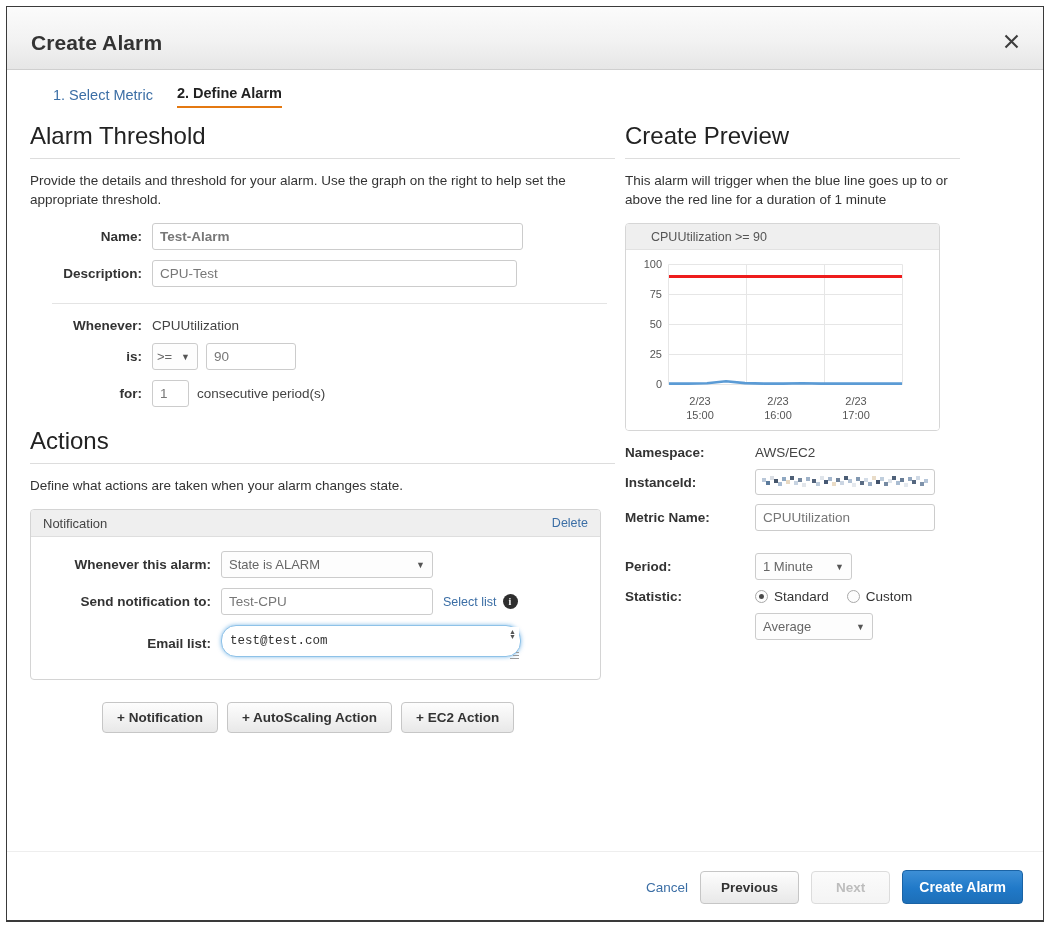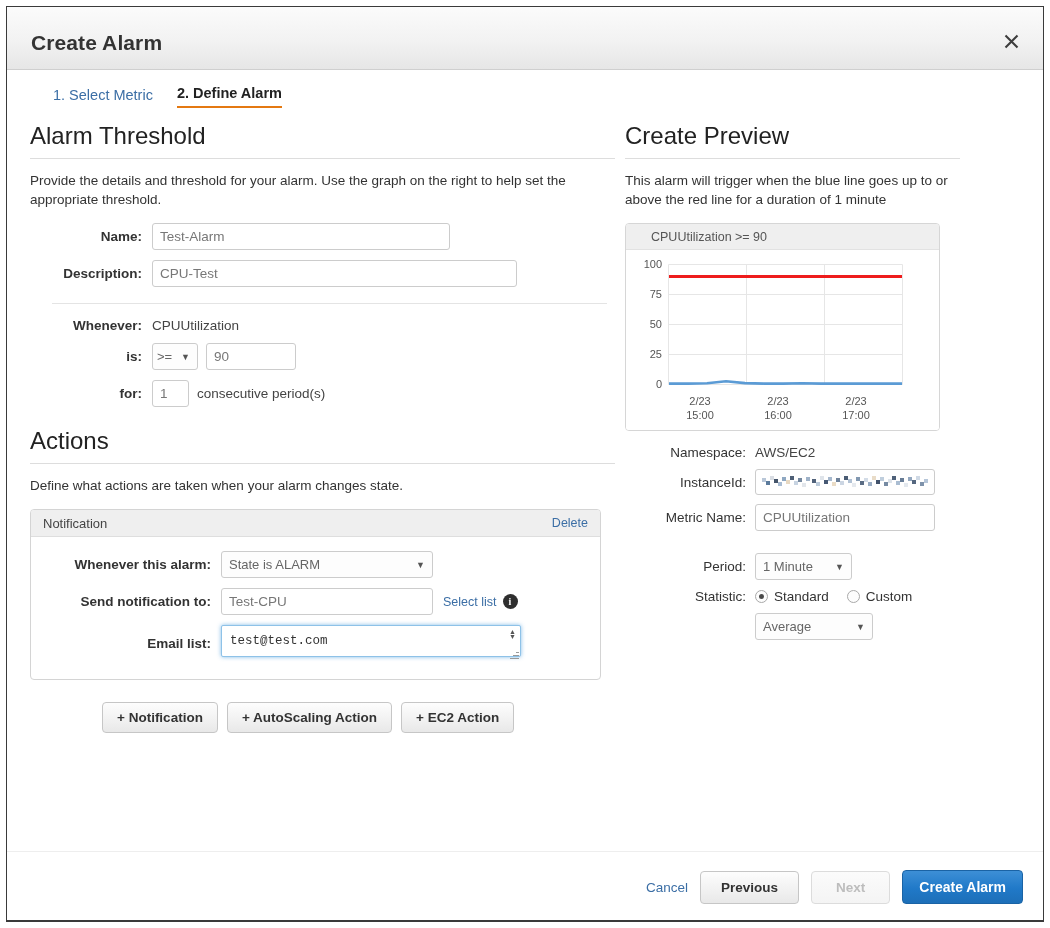--- a/index.html
+++ b/index.html
@@ -194,21 +194,21 @@
   
   .ta-wrap { position: relative; display: inline-block; }
   textarea#email-ta {
     width: 300px; height: 32px;
     resize: none;
     font-family: "Liberation Mono", monospace;
     font-size: 12.5px;
     color: #333333;
     padding: 7px 18px 4px 8px;
     border: 1px solid #8ec2e8;
-    border-radius: 2px;
+    border-radius: 15px;
     box-shadow: 0 0 4px rgba(90,165,225,.75);
     line-height: 16px;
     overflow: hidden;
   }
   .ta-spin {
     position: absolute; right: 2px; top: 2px;
     width: 13px; height: 13px;
     display: flex; flex-direction: column;
     align-items: center; justify-content: center;
     font-size: 7px; color: #555; line-height: 5px;
@@ -282,24 +282,23 @@
     padding-left: 25px;
     display: flex; align-items: center;
   }
   #chart-area { height: 180px; position: relative; background: #ffffff; }
   #chart-svg { display: block; }
 
   
   .rrow { display: flex; align-items: center; margin-bottom: 9px; }
   .rlabel {
     width: 130px;
-    text-align: right;
     padding-right: 9px;
     font-size: 13.5px;
-    font-weight: normal;
+    font-weight: bold;
     color: #333333;
     white-space: nowrap;
   }
   .redacted {
     width: 180px; height: 26px;
     border: 1px solid #cccccc;
     border-radius: 3px;
     background: #ffffff;
     overflow: hidden;
     position: relative;
@@ -354,21 +353,21 @@
   </div>
 
   <div id="left-col">
 
     <h2 class="section">Alarm Threshold</h2>
     <div class="rule"></div>
     <p class="helptext">Provide the details and threshold for your alarm. Use the graph on the right to help set the appropriate threshold.</p>
 
     <div class="frow">
       <div class="flabel" style="width:122px">Name:</div>
-      <input class="txt" style="width: 298px;" type="text" value="Test-Alarm">
+      <input class="txt" style="width: 371px; font-weight: bold;" type="text" value="Test-Alarm">
     </div>
 
     <div class="frow">
       <div class="flabel" style="width:122px">Description:</div>
       <input class="txt" style="width: 365px;" type="text" value="CPU-Test">
     </div>
 
     <div class="soft-rule"></div>
 
     <div class="frow">

